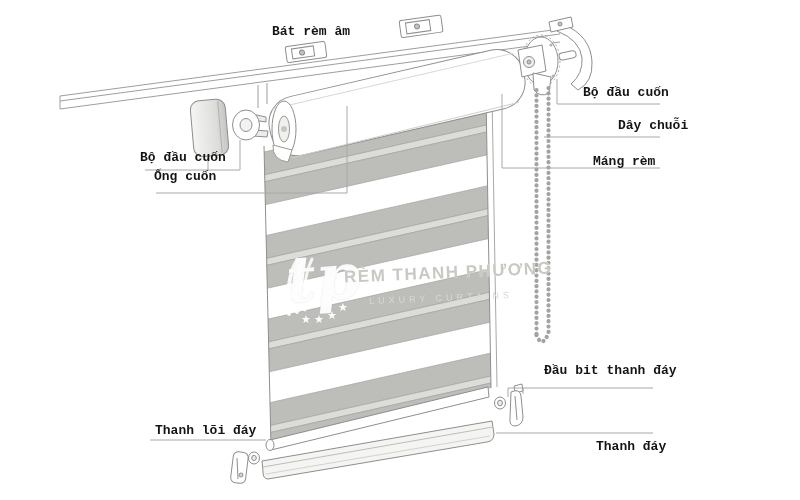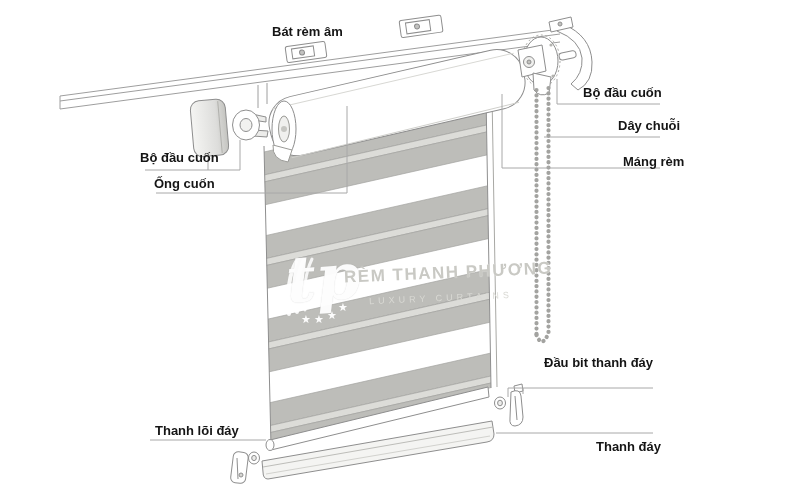--- a/index.html
+++ b/index.html
@@ -1,20 +1,20 @@
 <!DOCTYPE html>
 <html><head>
 <meta charset="utf-8">
 <style>
   html,body{margin:0;padding:0;background:#fff;}
   #stage{position:relative;width:800px;height:500px;background:#fff;overflow:hidden;
          font-family:"Liberation Sans","DejaVu Sans",sans-serif;}
   #stage svg{position:absolute;left:0;top:0;}
   .part-label{position:absolute;font-size:13px;font-weight:bold;color:#151515;
-              white-space:nowrap;line-height:1.1;}
+              white-space:nowrap;line-height:1.1;font-family:Liberation Mono, monospace;}
   .wm-brand{position:absolute;left:344px;top:263px;font-size:17px;font-weight:bold;
             letter-spacing:1.5px;color:#c9c9c4;transform:rotate(-2.5deg);
             text-shadow:0 0 1px rgba(255,255,255,.7);white-space:nowrap;}
   .wm-tagline{position:absolute;left:369px;top:293px;font-size:9px;letter-spacing:4px;
               color:#d9d9d4;transform:rotate(-2.5deg);white-space:nowrap;}
   .wm-monogram{position:absolute;left:286px;top:240px;font-family:"DejaVu Serif","Liberation Serif",serif;
                font-style:italic;font-weight:bold;font-size:64px;color:rgba(255,255,255,.95);
                transform:rotate(-4deg);text-shadow:0 0 1px rgba(160,160,160,.45);}
 </style>
 </head>
@@ -167,25 +167,25 @@
     <path d="M544,137 H660"></path>
     <path d="M502,168 H660 M502,168 V94"></path>
     <path d="M508,388 H653 M508,388 V397 M523,388 V394"></path>
     <path d="M496,433 H653"></path>
     <path d="M150,440 H266"></path>
   </g>
 </svg>
 
 <div class="part-label" style="left:272px;top:25px">Bát rèm âm</div>
 <div class="part-label" style="left:140px;top:151px">Bộ đầu cuốn</div>
-<div class="part-label" style="left:154px;top:177px">Ống cuốn</div>
+<div class="part-label" style="left:154px;top:170px">Ống cuốn</div>
 <div class="part-label" style="left:583px;top:86px">Bộ đầu cuốn</div>
 <div class="part-label" style="left:618px;top:119px">Dây chuỗi</div>
-<div class="part-label" style="left:623px;top:155px">Máng rèm</div>
-<div class="part-label" style="left:544px;top:356px">Đầu bit thanh đáy</div>
+<div class="part-label" style="left:593px;top:155px">Máng rèm</div>
+<div class="part-label" style="left:544px;top:364px">Đầu bit thanh đáy</div>
 <div class="part-label" style="left:596px;top:440px">Thanh đáy</div>
 <div class="part-label" style="left:155px;top:424px">Thanh lõi đáy</div>
 
 <div class="wm-monogram">tp</div>
 <div class="wm-brand">RÈM THANH PHƯƠNG</div>
 <div class="wm-tagline">LUXURY CURTAINS</div>
 
 </div>
 
 </body></html>

